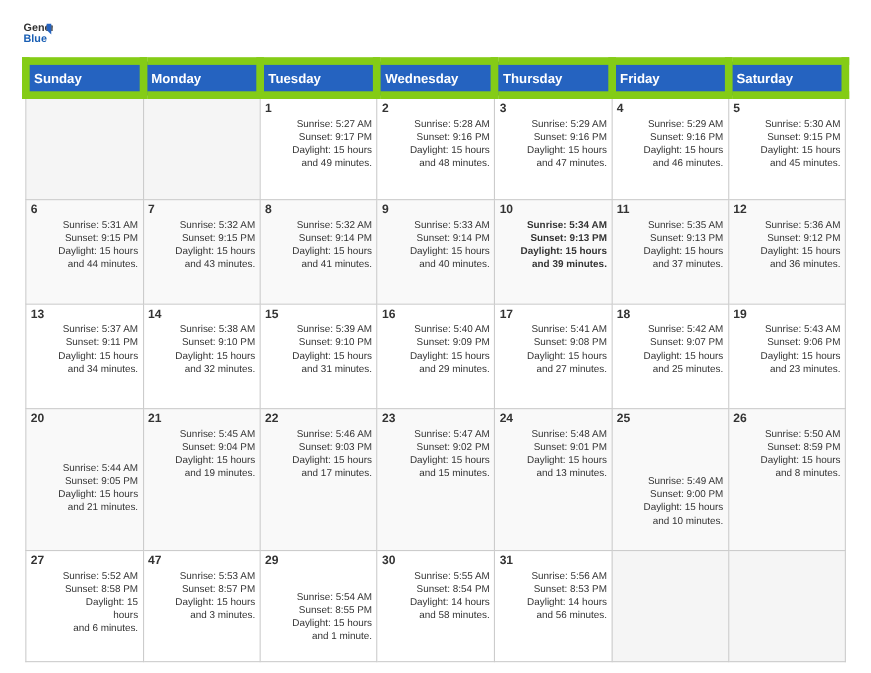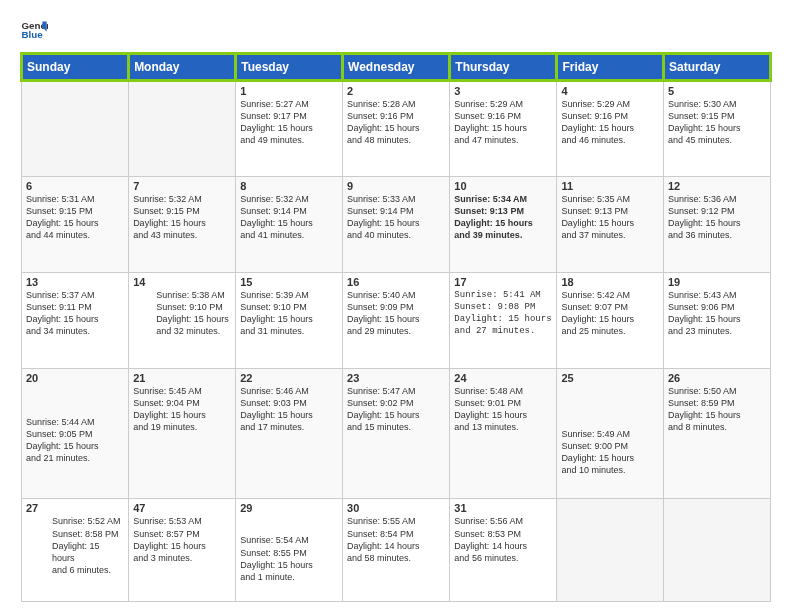--- a/index.html
+++ b/index.html
@@ -51,21 +51,21 @@
       flex: 1;
       border: 1px solid #ccc;
     }
     .calendar th {
       background: #2563c0;
       color: #fff;
       font-size: 12px;
       font-weight: bold;
       padding: 5px 4px;
       text-align: left;
-      border: 3px solid #84cc16;
+      border: 7px solid #84cc16;
     }
     .calendar td {
       vertical-align: top;
       border: 1px solid #ccc;
       padding: 3px 4px;
       font-size: 9.5px;
       color: #333;
       width: 108px;
       height: 82px;
       background: #fff;
@@ -76,20 +76,21 @@
     .day-num {
       font-size: 11px;
       font-weight: bold;
       display: block;
       margin-bottom: 1px;
     }
     .day-info {
       font-size: 9px;
       line-height: 1.35;
       color: #333;
+      text-align: right;
     }
     .row-alt td { background: #f9f9f9; }
   </style>
 </head>
 <body>
 
 <div class="page">
   <div class="header">
     <div class="logo">
       <svg class="logo-icon" viewBox="0 0 40 40">
@@ -231,21 +232,21 @@
           </td>
           <td>
             <span class="day-num">16</span>
             <div class="day-info" style="white-space: pre-line;">Sunrise: 5:40 AM
 Sunset: 9:09 PM
 Daylight: 15 hours
 and 29 minutes.</div>
           </td>
           <td>
             <span class="day-num">17</span>
-            <div class="day-info" style="white-space: pre-line; font-family: Liberation Mono, monospace;">Sunrise: 5:41 AM
+            <div class="day-info" style="white-space: pre-line;">Sunrise: 5:41 AM
 Sunset: 9:08 PM
 Daylight: 15 hours
 and 27 minutes.</div>
           </td>
           <td>
             <span class="day-num">18</span>
             <div class="day-info" style="white-space: pre-line;">Sunrise: 5:42 AM
 Sunset: 9:07 PM
 Daylight: 15 hours
 and 25 minutes.</div>

